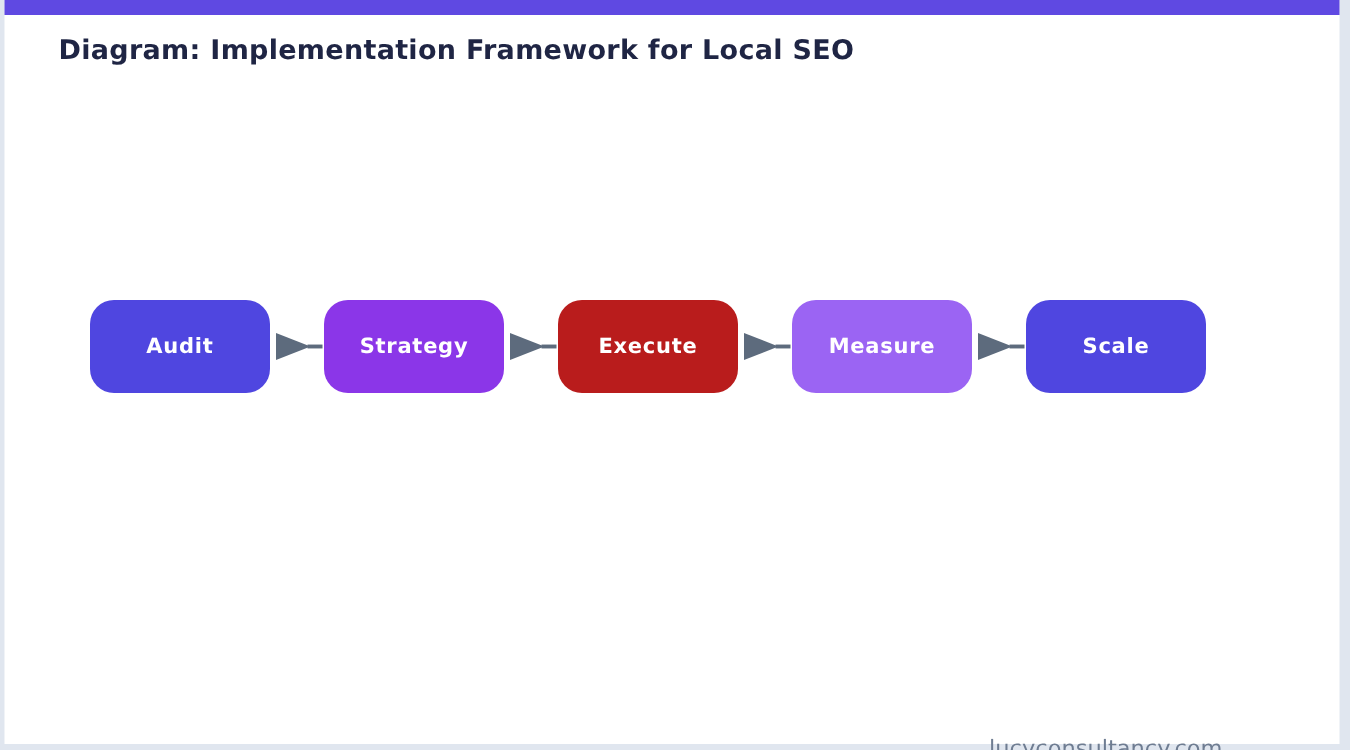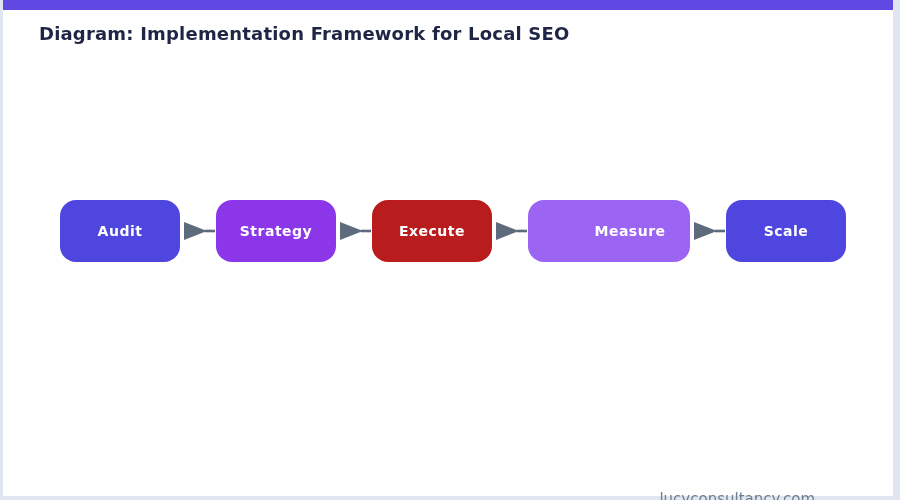--- a/index.html
+++ b/index.html
@@ -109,21 +109,21 @@
         </div>
         <div class="step-box" style="background: #b91c1c;">
           <span class="step-label">Execute</span>
         </div>
         <div class="arrow-cell">
           <svg width="33" height="22" viewBox="0 0 33 22">
             <polygon points="1,2 1,20 24,11" fill="#5d6b7d"></polygon>
             <rect x="22" y="9.7" width="10" height="2.6" fill="#5d6b7d"></rect>
           </svg>
         </div>
-        <div class="step-box" style="background: rgb(155, 100, 243); padding-left: 42px;">
+        <div class="step-box" style="background: rgb(155, 100, 243);">
           <span class="step-label">Measure</span>
         </div>
         <div class="arrow-cell">
           <svg width="33" height="22" viewBox="0 0 33 22">
             <polygon points="1,2 1,20 24,11" fill="#5d6b7d"></polygon>
             <rect x="22" y="9.7" width="10" height="2.6" fill="#5d6b7d"></rect>
           </svg>
         </div>
         <div class="step-box" style="background: rgb(79, 70, 224); justify-content: center;">
           <span class="step-label">Scale</span>

